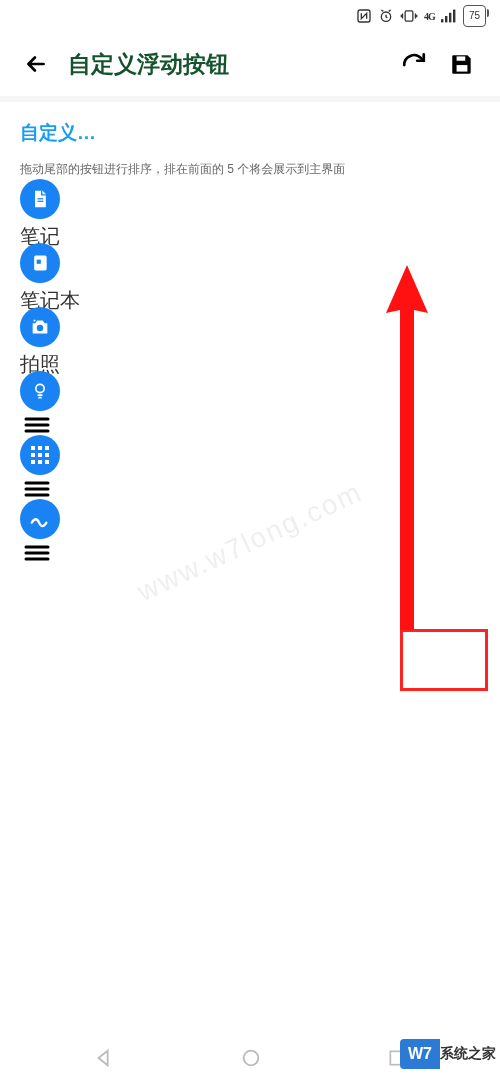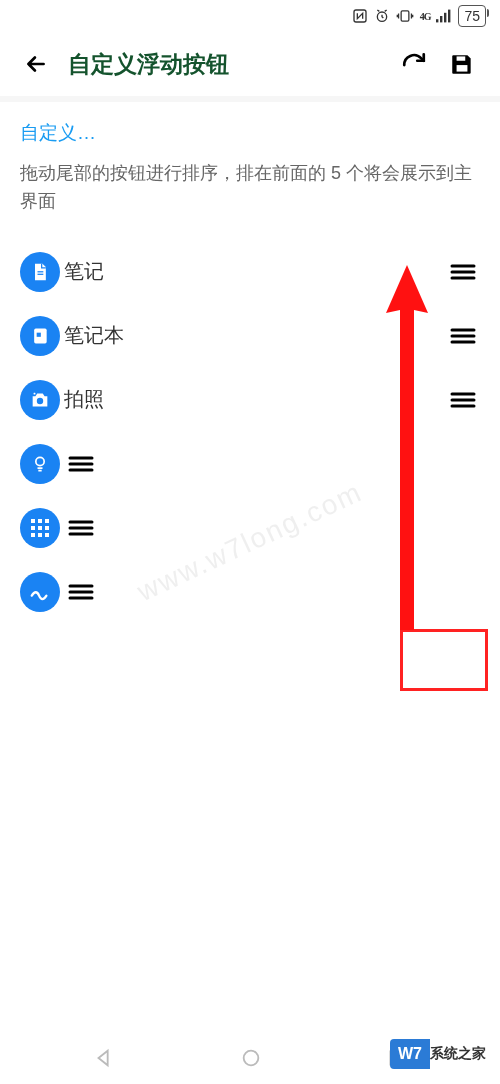--- a/index.html
+++ b/index.html
@@ -19,21 +19,21 @@
       padding: 0 14px;
       gap: 6px;
       font-size: 13px;
       color: #333;
     }
     .status-bar svg { display: block; }
     .battery-box {
       border: 1.5px solid #555;
       border-radius: 4px;
       padding: 3px 5px;
-      font-size: 14px;
+      font-size: 10px;
       line-height: 14px;
       position: relative;
     }
     .battery-box::after {
       content: "";
       position: absolute;
       right: -4px;
       top: 3px;
       width: 2px;
       height: 8px;
@@ -56,34 +56,33 @@
       margin-left: 8px;
     }
     .app-bar .act { width: 44px; display:flex; align-items:center; justify-content:center;}
     .divider { height: 6px; background: #f6f6f6; }
     .section {
       padding: 18px 20px 0 20px;
     }
     .section-link {
       color: #1a9cf2;
       font-size: 19px;
-      font-weight: 400;
+      font-weight: 700;
       margin-bottom: 14px;
     }
     .section-desc {
       color: #666;
-      font-size: 18px;
+      font-size: 12px;
       line-height: 1.55;
-      margin-bottom: 24px;
     }
     .list-item {
       display: flex;
-      align-items: center;
       height: 64px;
       gap: 4px;
+      flex-direction: column;
     }
     .avatar {
       width: 40px;
       height: 40px;
       border-radius: 50%;
       background: #1a83f3;
       display: flex;
       align-items: center;
       justify-content: center;
       flex-shrink: 0;
@@ -127,21 +126,21 @@
       left: 0;
       right: 0;
       height: 48px;
       display: flex;
       align-items: center;
       justify-content: space-around;
       padding: 0 30px;
     }
     .badge-logo {
       position: absolute;
-      right: 14px;
+      right: 4px;
       bottom: 12px;
       height: 36px;
       display: flex;
       align-items: center;
       font-size: 14px;
       font-weight: 600;
       background: #fff;
     }
     .badge-logo .w7 {
       background: #2b7bd6;

